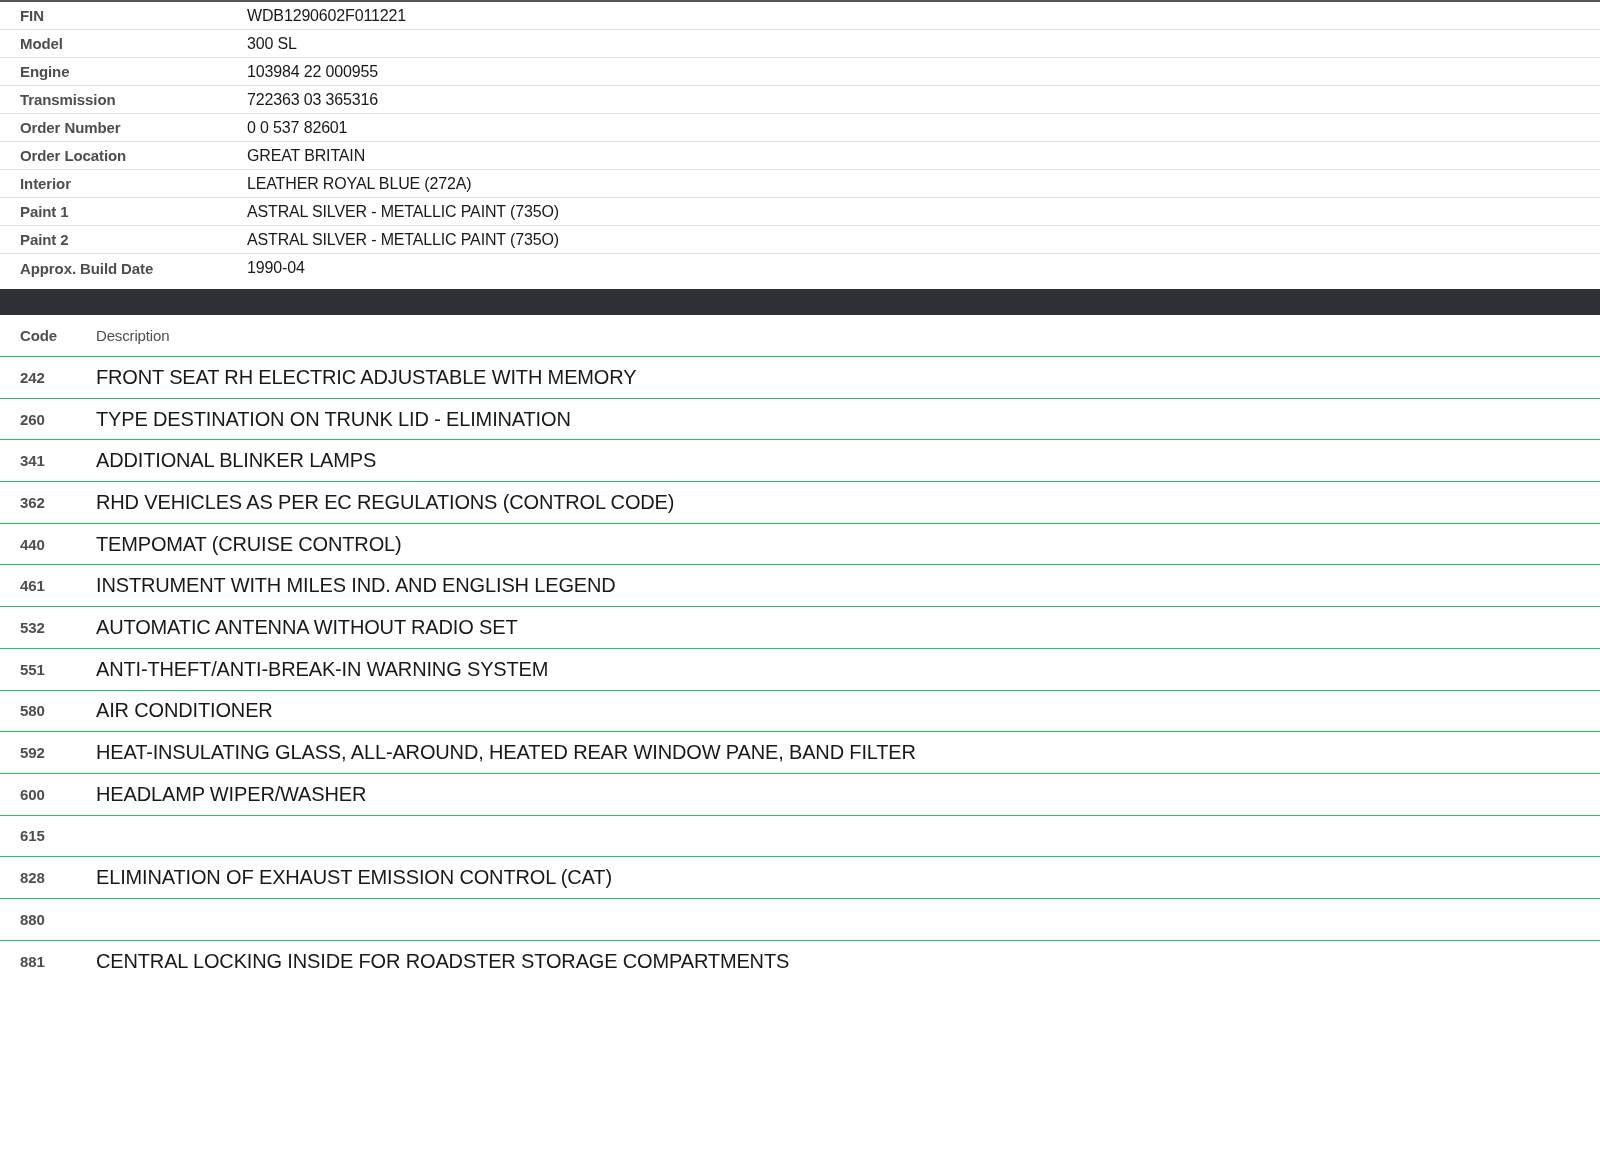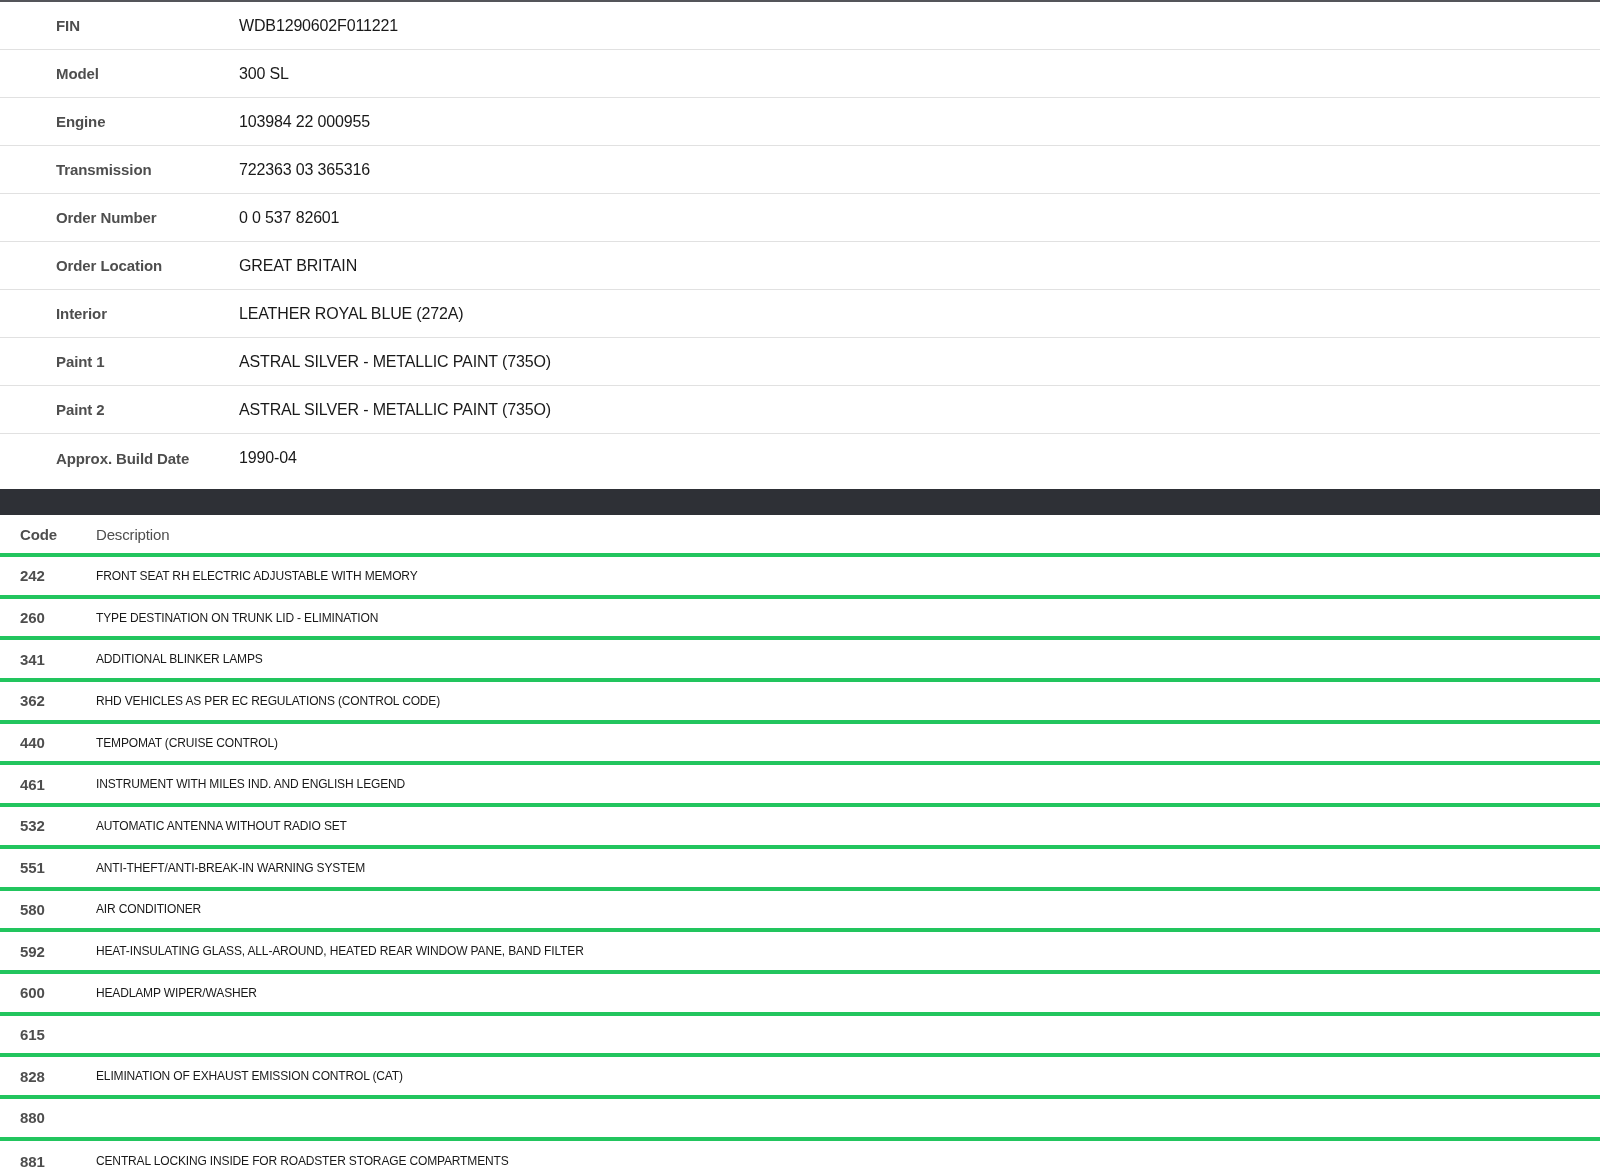--- a/index.html
+++ b/index.html
@@ -15,78 +15,78 @@
     -webkit-font-smoothing: antialiased;
   }
   .top-rule {
     height: 2px;
     background: #54555a;
   }
   
   .info-row {
     display: flex;
     align-items: center;
-    height: 48px;
+    height: 28px;
     box-sizing: border-box;
     border-bottom: 1px solid #e1e1e1;
-    padding-left: 36px;
   }
   .info-row:last-child {
     border-bottom: none;
   }
   .cell {
     white-space: nowrap;
   }
   .info-label {
     box-sizing: border-box;
     width: 203px;
     padding-left: 20px;
     font-size: 15px;
     font-weight: 700;
     color: #4e4e4e;
     letter-spacing: -0.1px;
   }
   .info-value {
     font-size: 16px;
     color: #191919;
     letter-spacing: -0.15px;
+    margin-left: 44px;
   }
   
   .bar-gap {
     height: 7px;
   }
   .dark-bar {
     height: 26px;
     background: #2e3036;
   }
   
   .opt-row {
     display: flex;
     align-items: center;
     height: 41.7px;
     box-sizing: border-box;
-    border-bottom: 4px solid #22c55e;
+    border-bottom: 1px solid #22c55e;
   }
   .opt-row:last-child {
     border-bottom: none;
   }
   .opt-row.header {
     height: 42px;
   }
   .opt-code {
     box-sizing: border-box;
     width: 96px;
     padding-left: 20px;
     font-size: 15px;
     font-weight: 700;
     color: #4e4e4e;
     letter-spacing: -0.1px;
   }
   .opt-desc {
-    font-size: 12px;
+    font-size: 20px;
     color: #191919;
     letter-spacing: -0.15px;
   }
   .opt-row.header .opt-desc {
     font-size: 15px;
     font-weight: 400;
     color: #4e4e4e;
   }
 </style>
 </head>

